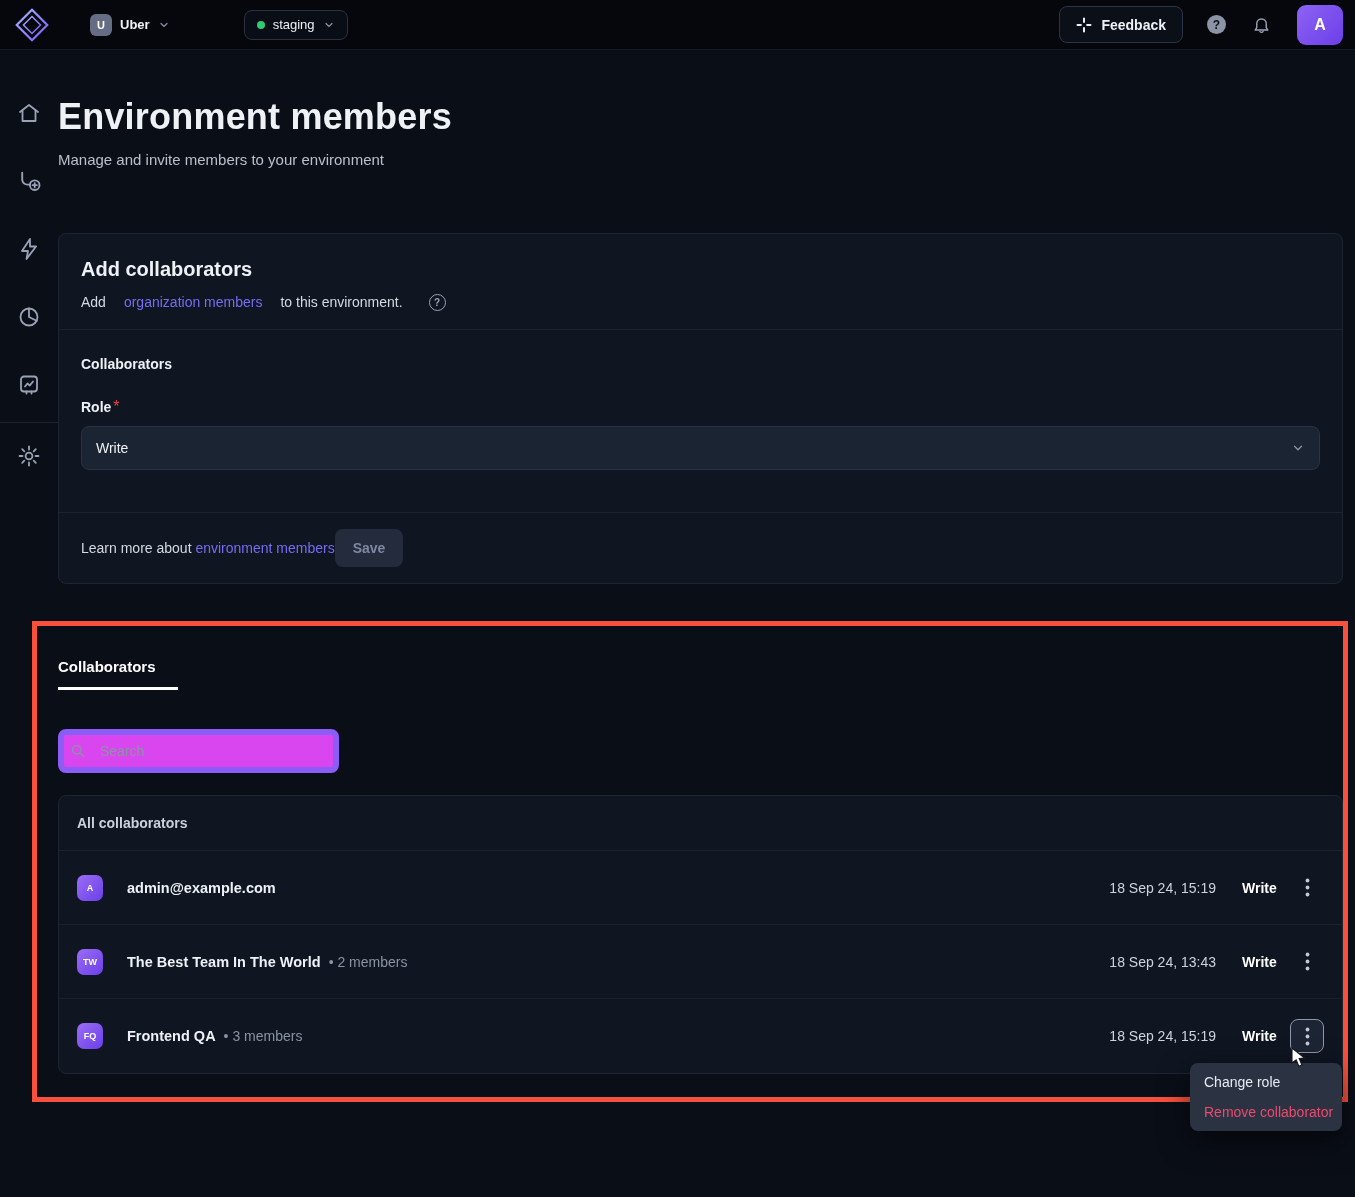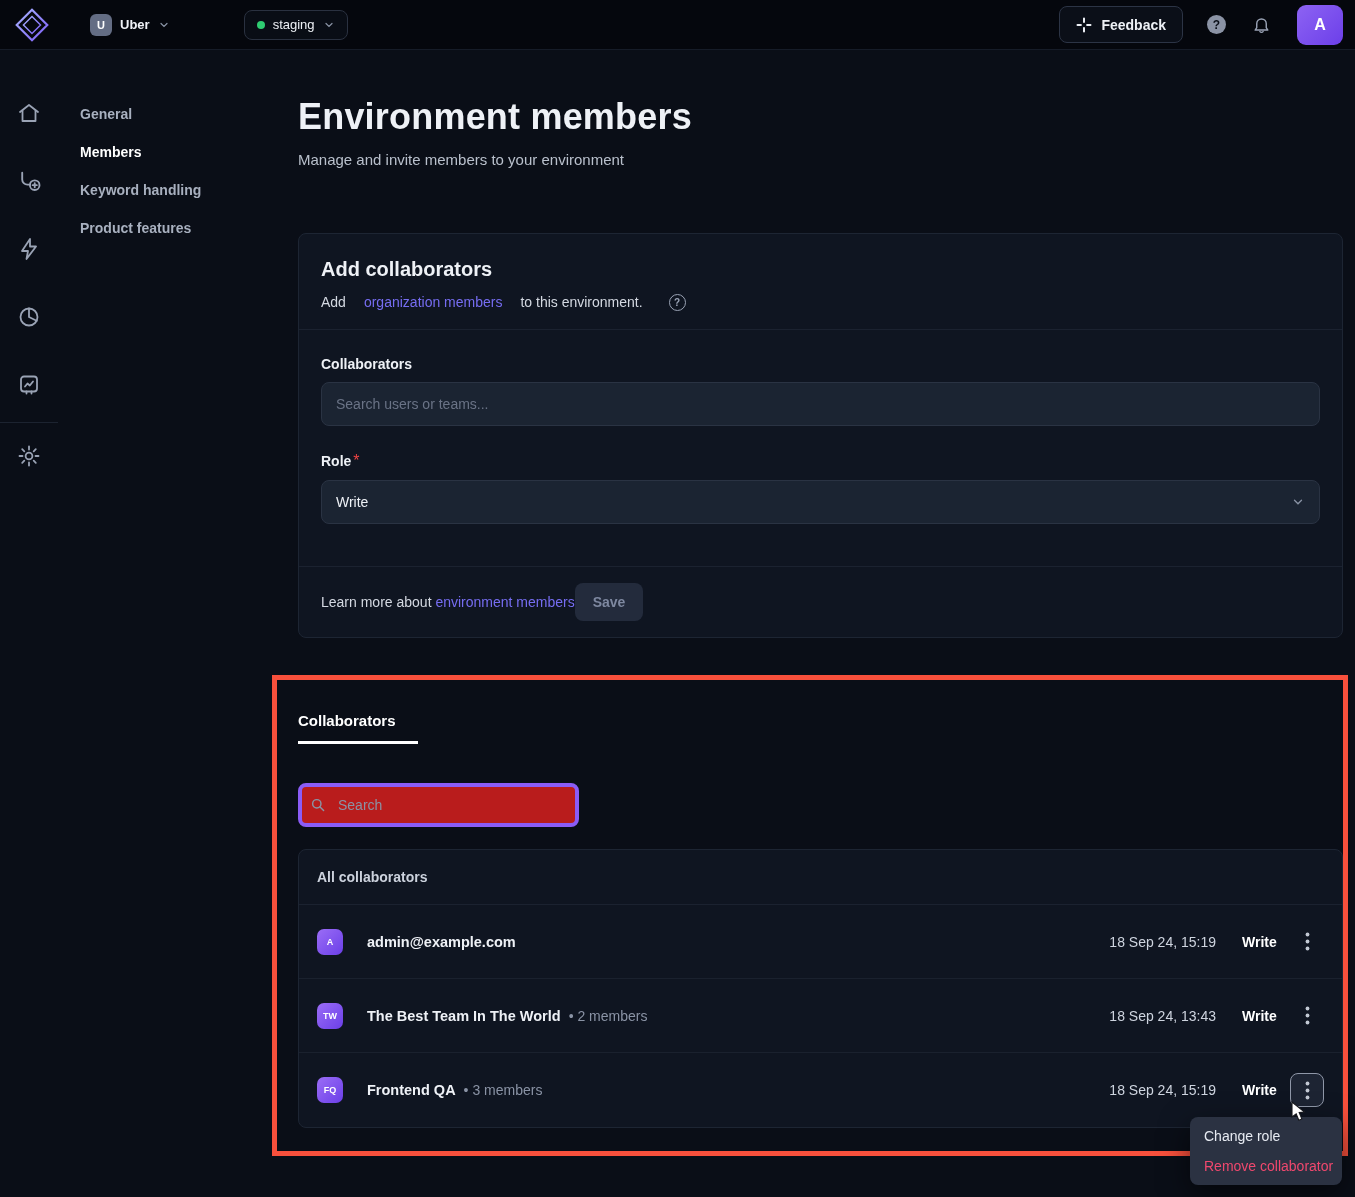--- a/index.html
+++ b/index.html
@@ -53,21 +53,21 @@
   .select { width:100%; height:44px; margin-top:10px; background:#1b2432; border:1px solid #2a3343; border-radius:8px; display:flex; align-items:center; justify-content:space-between; padding:0 14px; font-size:14px; cursor:pointer; }
   .card-footer { border-top:1px solid #1b2230; padding:16px 22px; display:flex; align-items:center; justify-content:flex-start; }
   .footer-text { font-size:14px; color:#d4d9e2; }
   .save-btn { background:#232b3c; color:#7e88a0; border:none; border-radius:8px; font-size:14px; font-weight:600; padding:0 18px; height:38px; cursor:pointer; font-family:inherit; }
 
   
   .red-box { margin-top:37px; margin-left:-26px; margin-right:-5px; border:5px solid #f8503c; padding:32px 0 23px 21px; }
   .tab { display:inline-block; font-size:15px; font-weight:700; color:#ffffff; padding-bottom:12px; border-bottom:3px solid #ffffff; padding-right:22px; cursor:pointer; }
   .search-wrap { margin-top:39px; position:relative; width:281px; }
   .search-wrap svg { position:absolute; left:12px; top:14px; }
-  .search-input { width:281px; height:44px; background:#b91c1c; border:4px solid #8b5cf6; border-radius:8px; color:#eef1f6; font-size:14px; padding:0 14px 0 36px; font-family:inherit; outline:none; }
+  .search-input { width:281px; height:44px; background:#d946ef; border:6px solid #8b5cf6; border-radius:8px; color:#eef1f6; font-size:14px; padding:0 14px 0 36px; font-family:inherit; outline:none; }
   .search-input::placeholder { color:#8a93a5; }
 
   .table-card { margin-top:22px; }
   .table-head { padding:19px 18px; font-size:14px; font-weight:700; color:#ccd2dd; border-bottom:1px solid #1b2230; }
   .row { display:flex; align-items:center; height:74px; padding:0 18px; border-bottom:1px solid #1a212e; }
   .row:last-child { border-bottom:none; }
   .avatar-sm { width:26px; height:26px; border-radius:7px; background:linear-gradient(135deg,#9b6df6,#6b3fe8); color:#fff; font-size:9px; font-weight:700; display:flex; align-items:center; justify-content:center; flex-shrink:0; }
   .row-name { font-size:14.5px; font-weight:700; margin-left:24px; }
   .row-meta { font-size:14px; color:#8a93a5; margin-left:8px; }
   .row-spacer { flex:1; }
@@ -181,44 +181,37 @@
     </span>
     <span class="rail-divider"></span>
     <span class="rail-icon gear">
       <svg width="24" height="24" viewBox="0 0 24 24" fill="none" stroke="currentColor" stroke-width="1.8" stroke-linecap="round">
           <circle cx="12" cy="12" r="3.4"></circle>
           <path d="M12 2.5v3 M12 18.5v3 M2.5 12h3 M18.5 12h3 M5.2 5.2l2.1 2.1 M16.7 16.7l2.1 2.1 M18.8 5.2l-2.1 2.1 M7.3 16.7l-2.1 2.1"></path>
         </svg>
     </span>
   </div>
 
-  <div class="subnav">
-    <div class="subnav-item">General</div>
-    <div class="subnav-item active">Members</div>
-    <div class="subnav-item">Keyword handling</div>
-    <div class="subnav-item">Product features</div>
-  </div>
 
   <div class="main">
     <h1 class="page-title">Environment members</h1>
     <div class="page-subtitle">Manage and invite members to your environment</div>
 
     <div class="card add-card">
       <div class="card-header">
         <div class="card-title">Add collaborators</div>
         <div class="card-desc">
           <span>Add </span>
           <span class="link">organization members</span>
           <span> to this environment.</span>
           <span class="q-outline">?</span>
         </div>
       </div>
       <div class="card-body">
         <div class="field-label">Collaborators</div>
-        <input class="text-input" type="text" placeholder="Search users or teams..." style="">
         <div class="role-field">
           <span class="field-label">Role</span><span class="req">*</span>
           <div class="select">
             <span>Write</span>
             <span class="chev">
               <svg width="14" height="14" viewBox="0 0 24 24" fill="none" stroke="currentColor" stroke-width="2.2" stroke-linecap="round">
                   <polyline points="6 9 12 15 18 9"></polyline>
                 </svg>
             </span>
           </div>

